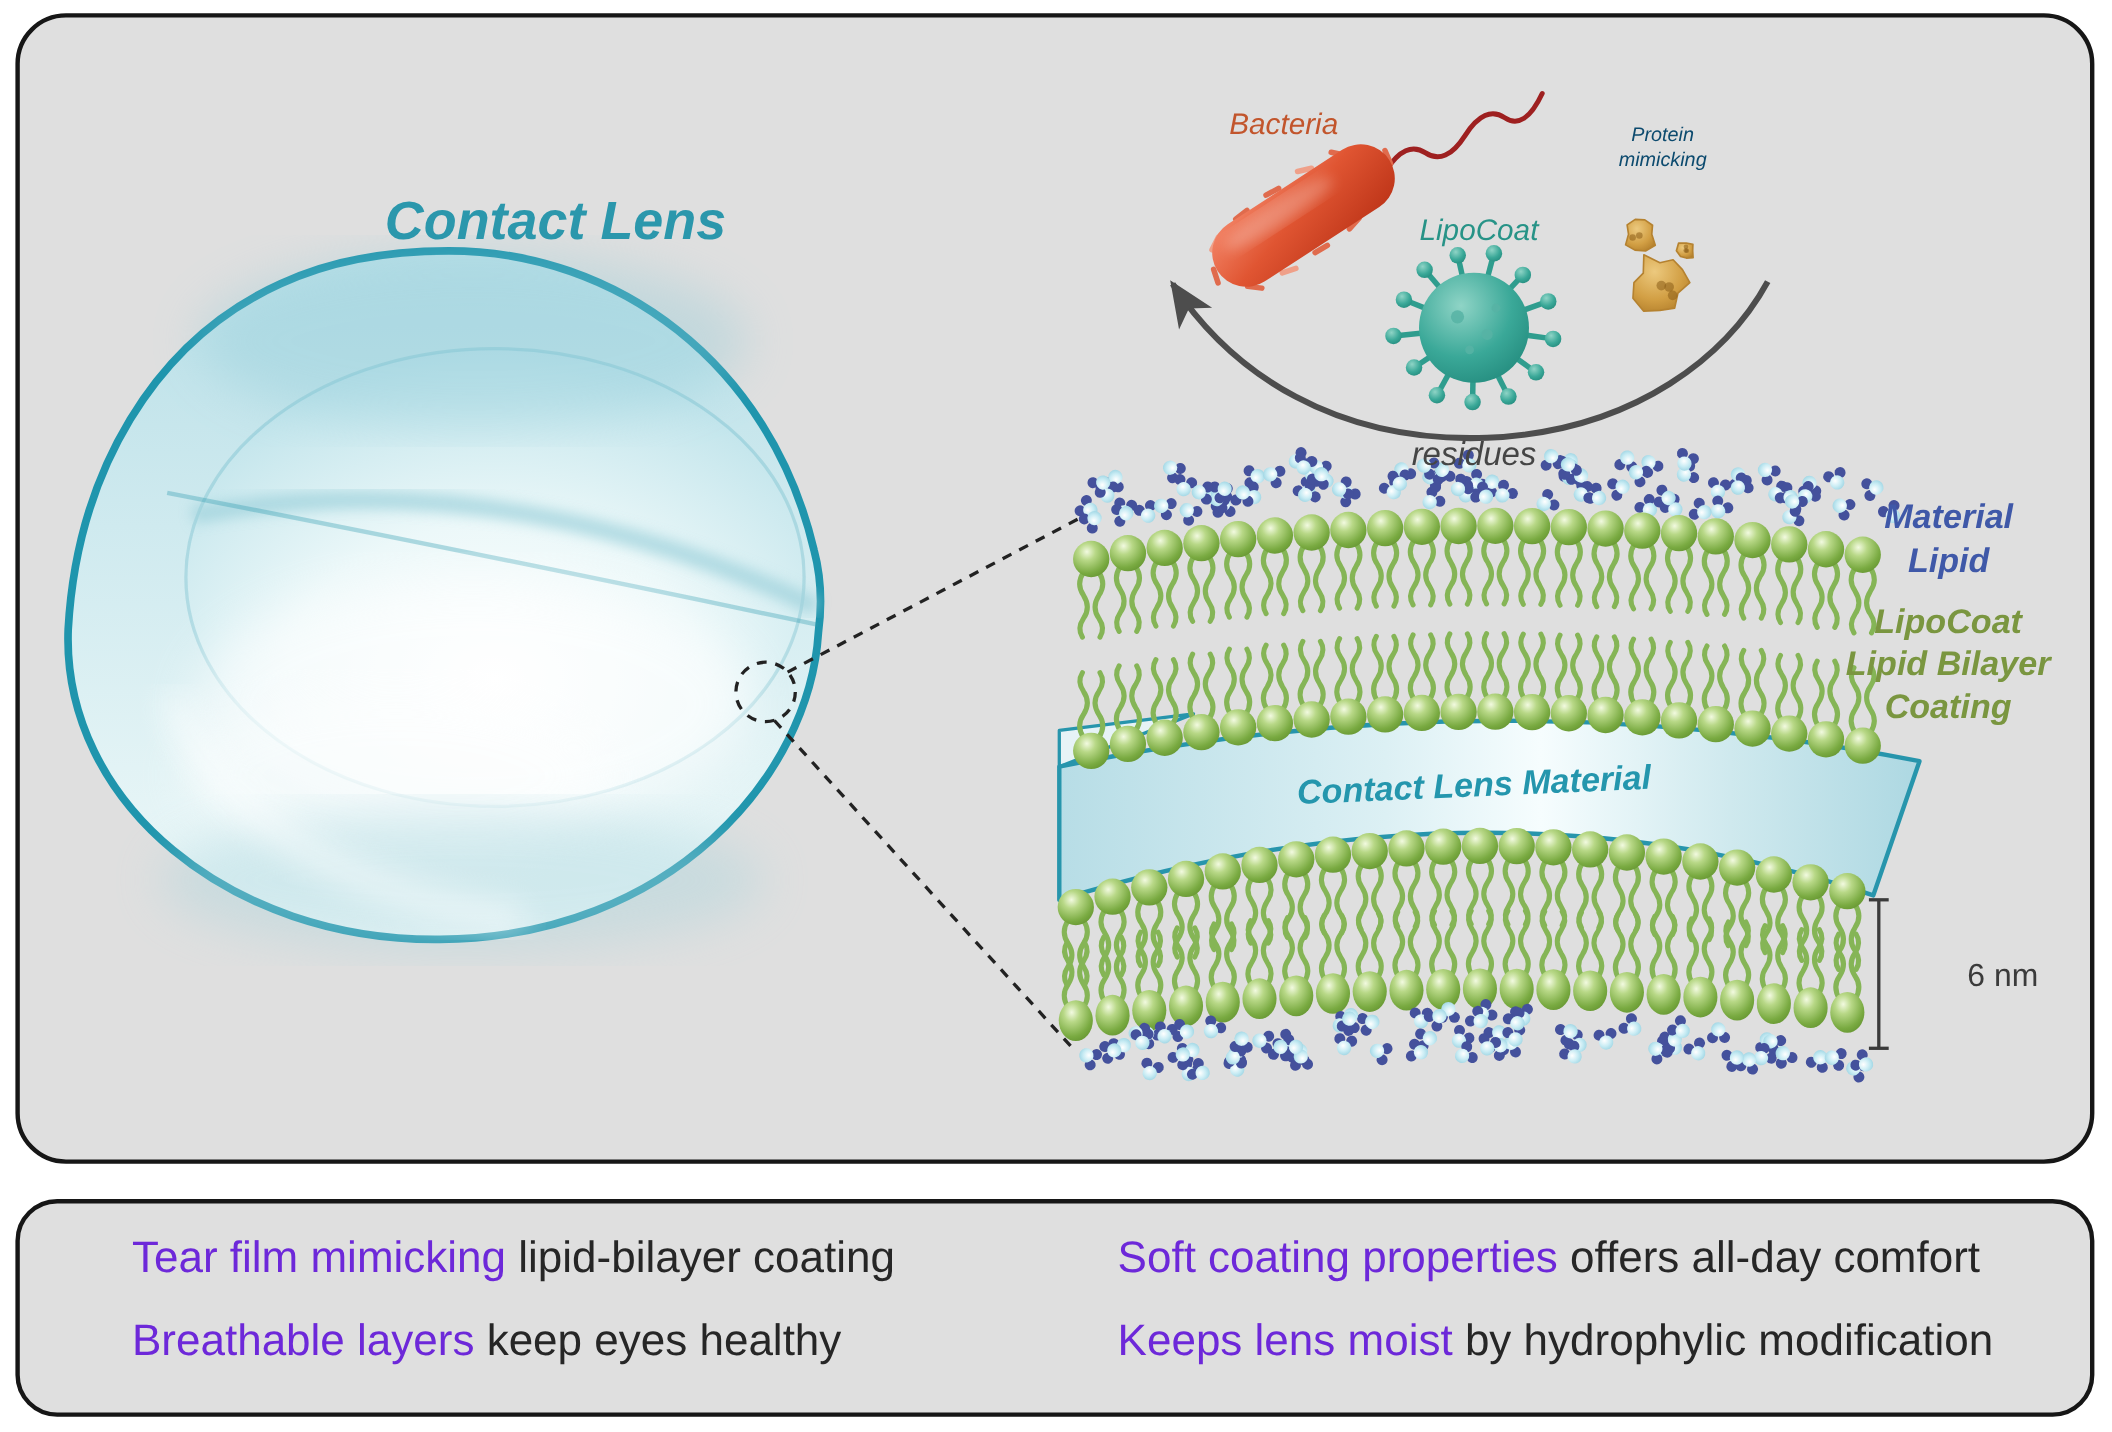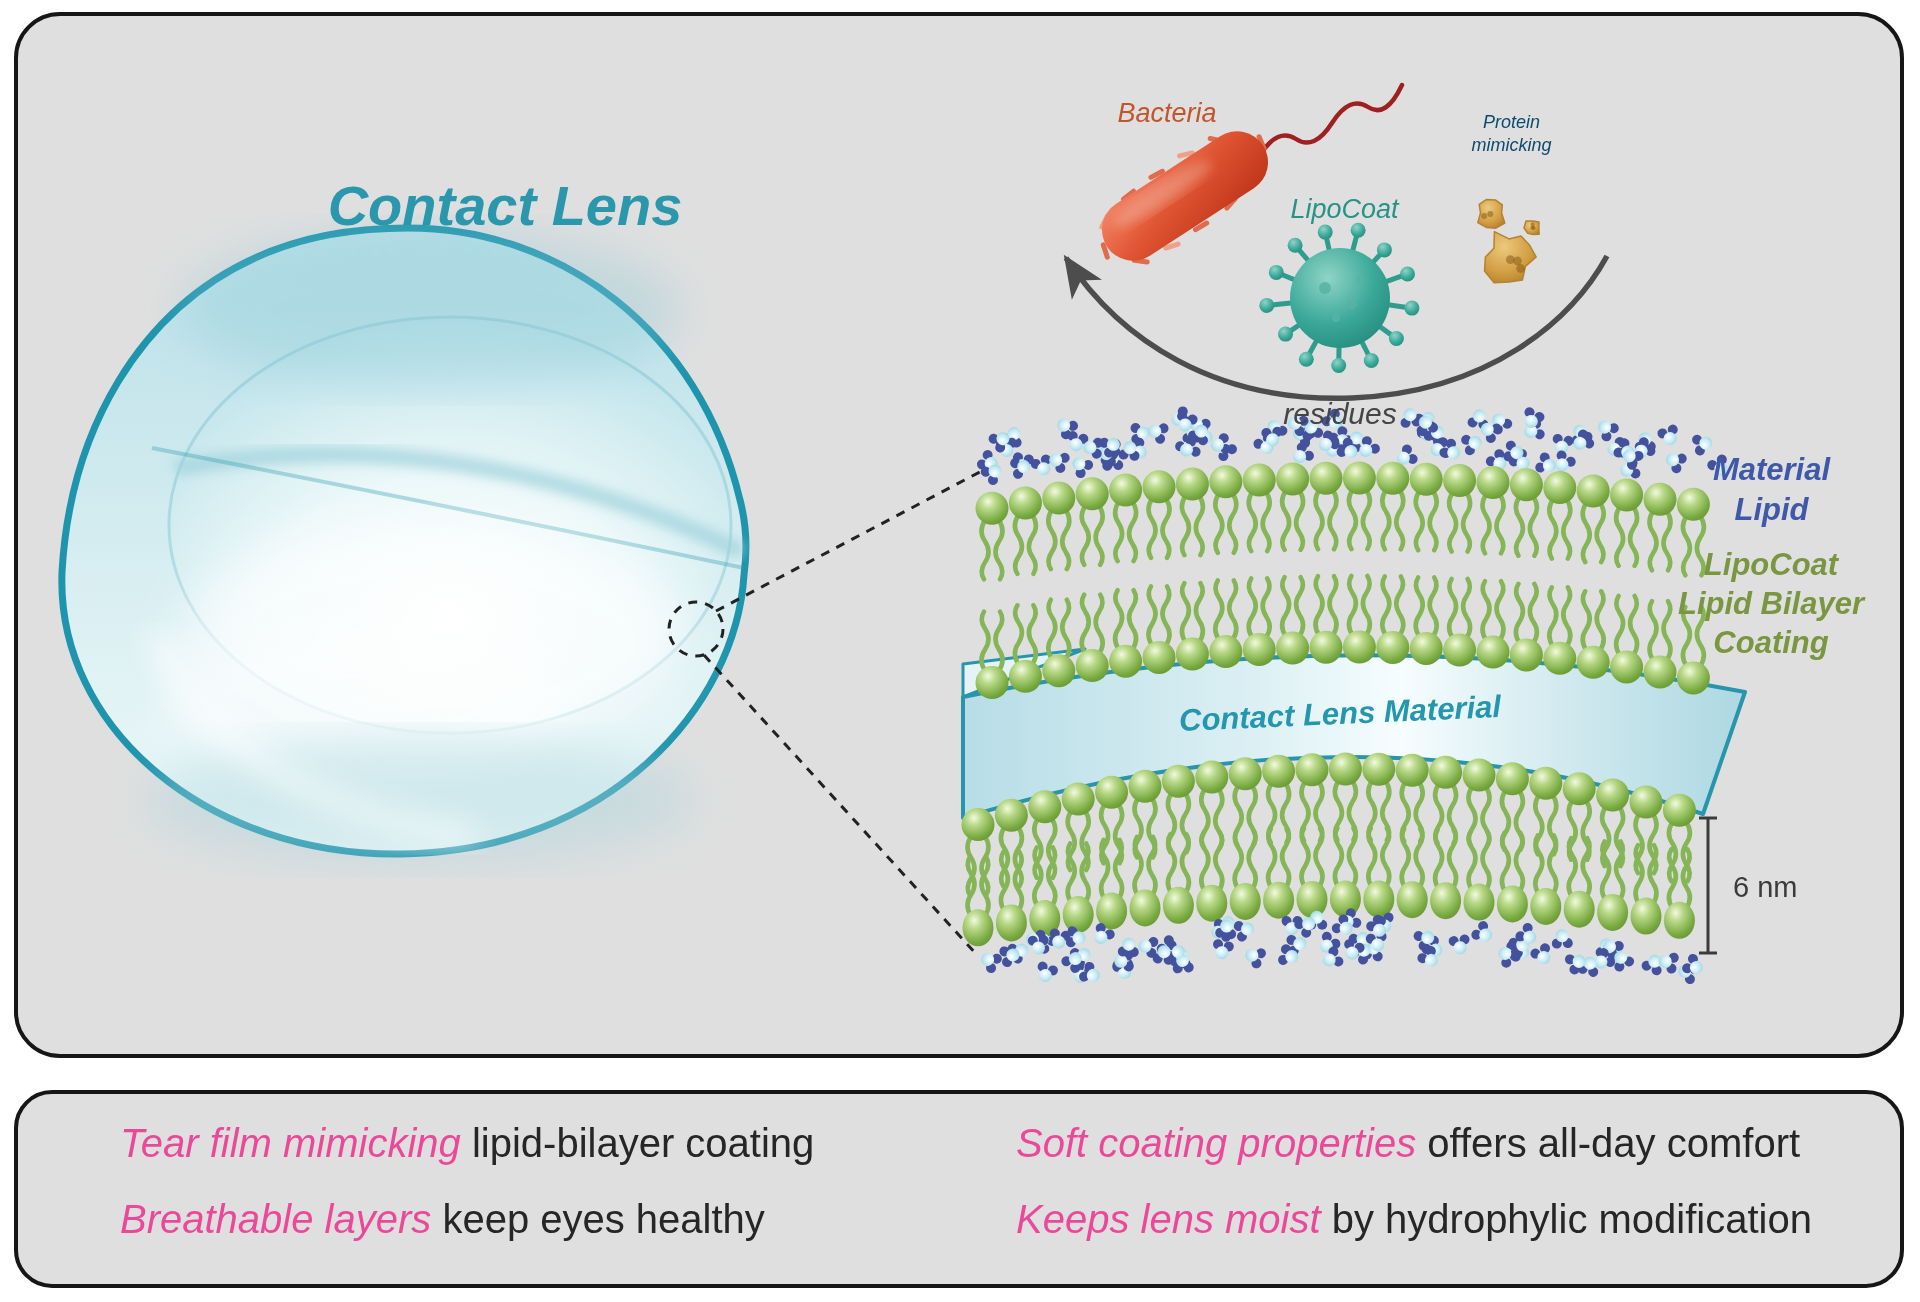--- a/index.html
+++ b/index.html
@@ -2,31 +2,31 @@
 <html><head>
 <meta charset="utf-8">
 <style>
   html,body{margin:0;padding:0;width:1920px;height:1302px;background:#ffffff;
     font-family:"Liberation Sans",sans-serif;overflow:hidden;position:relative}
   .panel{position:absolute;background:#dfdfdf;border:4px solid #161616;box-sizing:border-box}
   #panel-top{left:14px;top:12px;width:1890px;height:1046px;border-radius:46px}
   #panel-bottom{left:14px;top:1090px;width:1890px;height:198px;border-radius:38px}
   svg#art{position:absolute;left:0;top:0;pointer-events:none}
   .lbl{position:absolute;font-style:italic;text-align:center;line-height:1.3;white-space:nowrap}
-  #title-lbl{left:300px;top:170px;width:410px;font-size:56px;font-weight:600;color:#2b97ac}
+  #title-lbl{left:300px;top:170px;width:410px;font-size:49px;font-weight:600;color:#2b97ac}
   #bacteria-lbl{left:1082px;top:96px;width:170px;font-size:27px;color:#c2552c}
   #viruses-lbl{left:1262px;top:192px;width:165px;font-size:27px;color:#279387}
   #protein-lbl{left:1424px;top:111px;width:175px;font-size:18px;color:#0c4a6e;white-space:normal;line-height:1.25}
   #repelling-lbl{left:1245px;top:394px;width:190px;font-size:30px;color:#454545}
   #hydration-lbl{left:1664px;top:450px;width:215px;font-size:31px;color:#3f58a8;white-space:normal;line-height:1.3;font-weight:600}
   #lipocoat-lbl{left:1655px;top:546px;width:232px;font-size:31px;color:#7a9640;white-space:normal;line-height:1.25;font-weight:600}
   #material-lbl{left:1100px;top:694px;width:480px;font-size:31px;font-weight:600;color:#2496ad;transform:rotate(-2.5deg)}
-  #scale-lbl{left:1733px;top:869px;width:120px;font-size:29px;color:#3b3b3b;font-style:normal;text-align:left}
+  #scale-lbl{left:1733px;top:869px;width:120px;font-size:29px;color:#3b3b3b;font-style:normal;text-align:right}
   .benefit{position:absolute;font-size:40px;white-space:nowrap;color:#262626}
-  .benefit .hl{color:#ec4899;font-style:italic}
+  .benefit .hl{color:#6d28d9;}
   #benefit-0{left:120px;top:1121px}
   #benefit-1{left:120px;top:1197px}
   #benefit-2{left:1016px;top:1121px}
   #benefit-3{left:1016px;top:1197px}
 </style>
 </head>
 <body>
 
 <div class="panel" id="panel-top"></div>
 <div class="panel" id="panel-bottom"></div>

